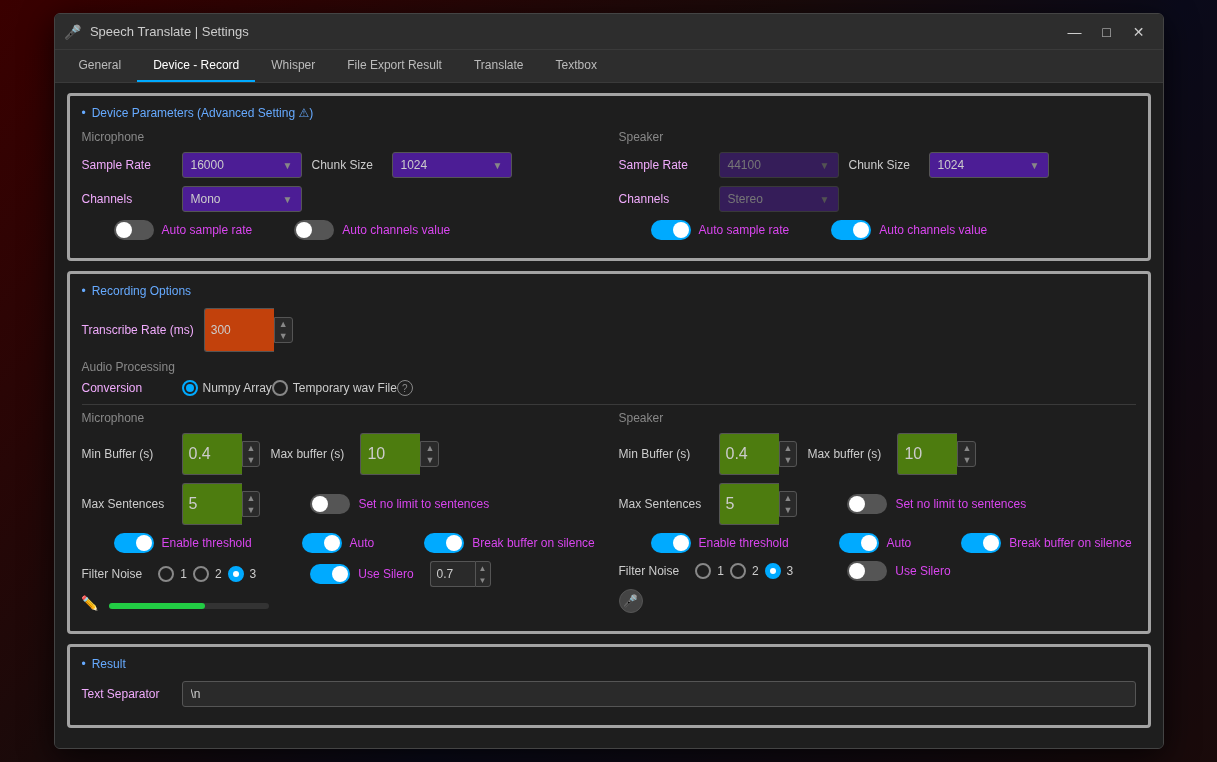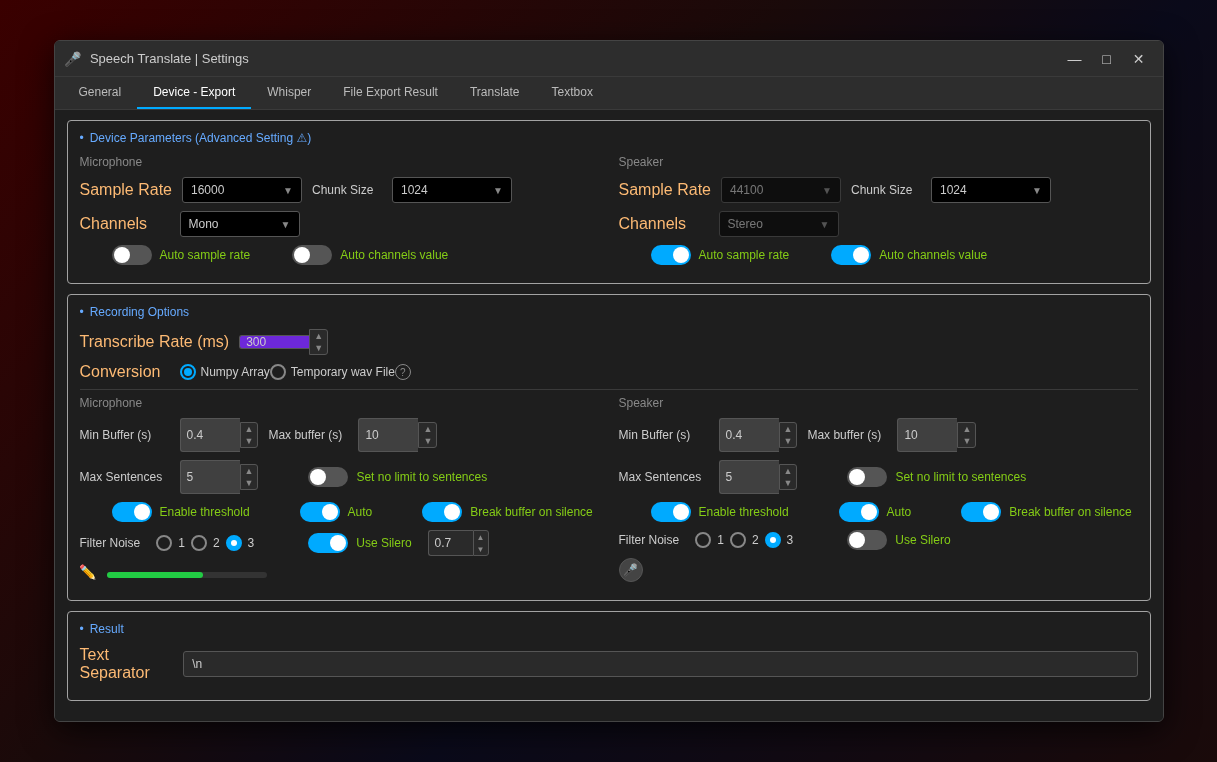--- a/index.html
+++ b/index.html
@@ -51,21 +51,21 @@
       color: #fff;
       border-bottom: 2px solid #00aaff;
     }
 
     .content {
       padding: 10px 12px;
       background: #1e1e1e;
     }
 
     .section {
-      border: 1px solid #a3a3a3;
+      border: 3px solid #a3a3a3;
       border-radius: 4px;
       margin-bottom: 10px;
       padding: 10px 12px;
     }
     .section-title {
       font-size: 12px;
       color: #66aaff;
       margin-bottom: 10px;
       display: flex;
       align-items: center;
@@ -85,52 +85,52 @@
       margin-bottom: 8px;
     }
 
     .form-row {
       display: flex;
       align-items: center;
       margin-bottom: 8px;
       gap: 10px;
     }
     .form-label {
-      font-size: 16px;
-      color: #fdba74;
+      font-size: 12px;
+      color: #f0abfc;
       min-width: 90px;
     }
     .form-label-sm {
       font-size: 12px;
       color: #ccc;
       min-width: 70px;
     }
 
     .dropdown-btn {
-      background: #000000;
+      background: #4c1d95;
       color: #ccc;
       border: 1px solid #555;
       border-radius: 3px;
       padding: 3px 8px;
       font-size: 12px;
       height: 26px;
       cursor: pointer;
       display: flex;
       align-items: center;
       gap: 6px;
       min-width: 120px;
     }
     .dropdown-btn .arrow { font-size: 10px; color: #888; margin-left: auto; }
 
     .toggle {
       display: inline-flex;
       align-items: center;
       gap: 8px;
       font-size: 12px;
-      color: #84cc16;
+      color: #d946ef;
       cursor: pointer;
       padding-left: 32px;
     }
     .toggle-track {
       width: 40px; height: 20px;
       border-radius: 10px;
       position: relative;
       transition: background 0.2s;
     }
     .toggle-track.off { background: #555; }
@@ -164,56 +164,56 @@
       content: '';
       width: 8px; height: 8px;
       border-radius: 50%;
       background: #00aaff;
     }
 
     .number-input-group {
       display: flex; align-items: center;
     }
     .number-input {
-      background: #404040;
+      background: #4d7c0f;
       color: #ccc;
       border: 1px solid #555;
       border-right: none;
       border-radius: 3px 0 0 3px;
       padding: 3px 6px;
-      font-size: 12px;
-      height: 34px;
+      font-size: 16px;
+      height: 42px;
       width: 60px;
     }
     .number-arrows {
       display: flex; flex-direction: column;
       background: #2a2a2a;
       border: 1px solid #555;
       border-radius: 0 3px 3px 0;
       height: 26px;
       overflow: hidden;
     }
     .number-arrow {
       flex: 1; display: flex; align-items: center; justify-content: center;
       font-size: 9px; color: #888; cursor: pointer; padding: 0 4px;
       line-height: 1;
     }
 
     .transcribe-group {
       display: flex; align-items: center;
     }
     .transcribe-input {
-      background: #6d28d9;
+      background: #c2410c;
       color: #ccc;
       border: 1px solid #555;
       border-right: none;
       border-radius: 3px 0 0 3px;
       padding: 3px 6px;
       font-size: 12px;
-      height: 14px;
+      height: 44px;
       width: 70px;
     }
     .transcribe-arrows {
       display: flex; flex-direction: column;
       background: #2a2a2a;
       border: 1px solid #555;
       border-radius: 0 3px 3px 0;
       height: 26px;
       overflow: hidden;
     }
@@ -327,21 +327,21 @@
     <span class="titlebar-title">Speech Translate | Settings</span>
     <div class="titlebar-controls">
       <button class="titlebar-btn">—</button>
       <button class="titlebar-btn">□</button>
       <button class="titlebar-btn close">✕</button>
     </div>
   </div>
 
   <div class="tabs">
     <div class="tab">General</div>
-    <div class="tab active">Device - Export</div>
+    <div class="tab active">Device - Record</div>
     <div class="tab">Whisper</div>
     <div class="tab">File Export Result</div>
     <div class="tab">Translate</div>
     <div class="tab">Textbox</div>
   </div>
 
   <div class="content">
 
     <div class="section">
       <div class="section-title">
@@ -441,20 +441,21 @@
         <span class="form-label">Transcribe Rate (ms)</span>
         <div class="transcribe-group">
           <input class="transcribe-input" type="text" value="300" style="">
           <div class="transcribe-arrows">
             <div class="transcribe-arrow">▲</div>
             <div class="transcribe-arrow">▼</div>
           </div>
         </div>
       </div>
 
+      <div class="subsection-label" style="margin-bottom:6px">Audio Processing</div>
 
       <div class="form-row">
         <span class="form-label">Conversion</span>
         <div class="radio-group">
           <div class="radio-option">
             <div class="radio-circle selected"></div>
             <span>Numpy Array</span>
           </div>
           <div class="radio-option">
             <div class="radio-circle"></div>

